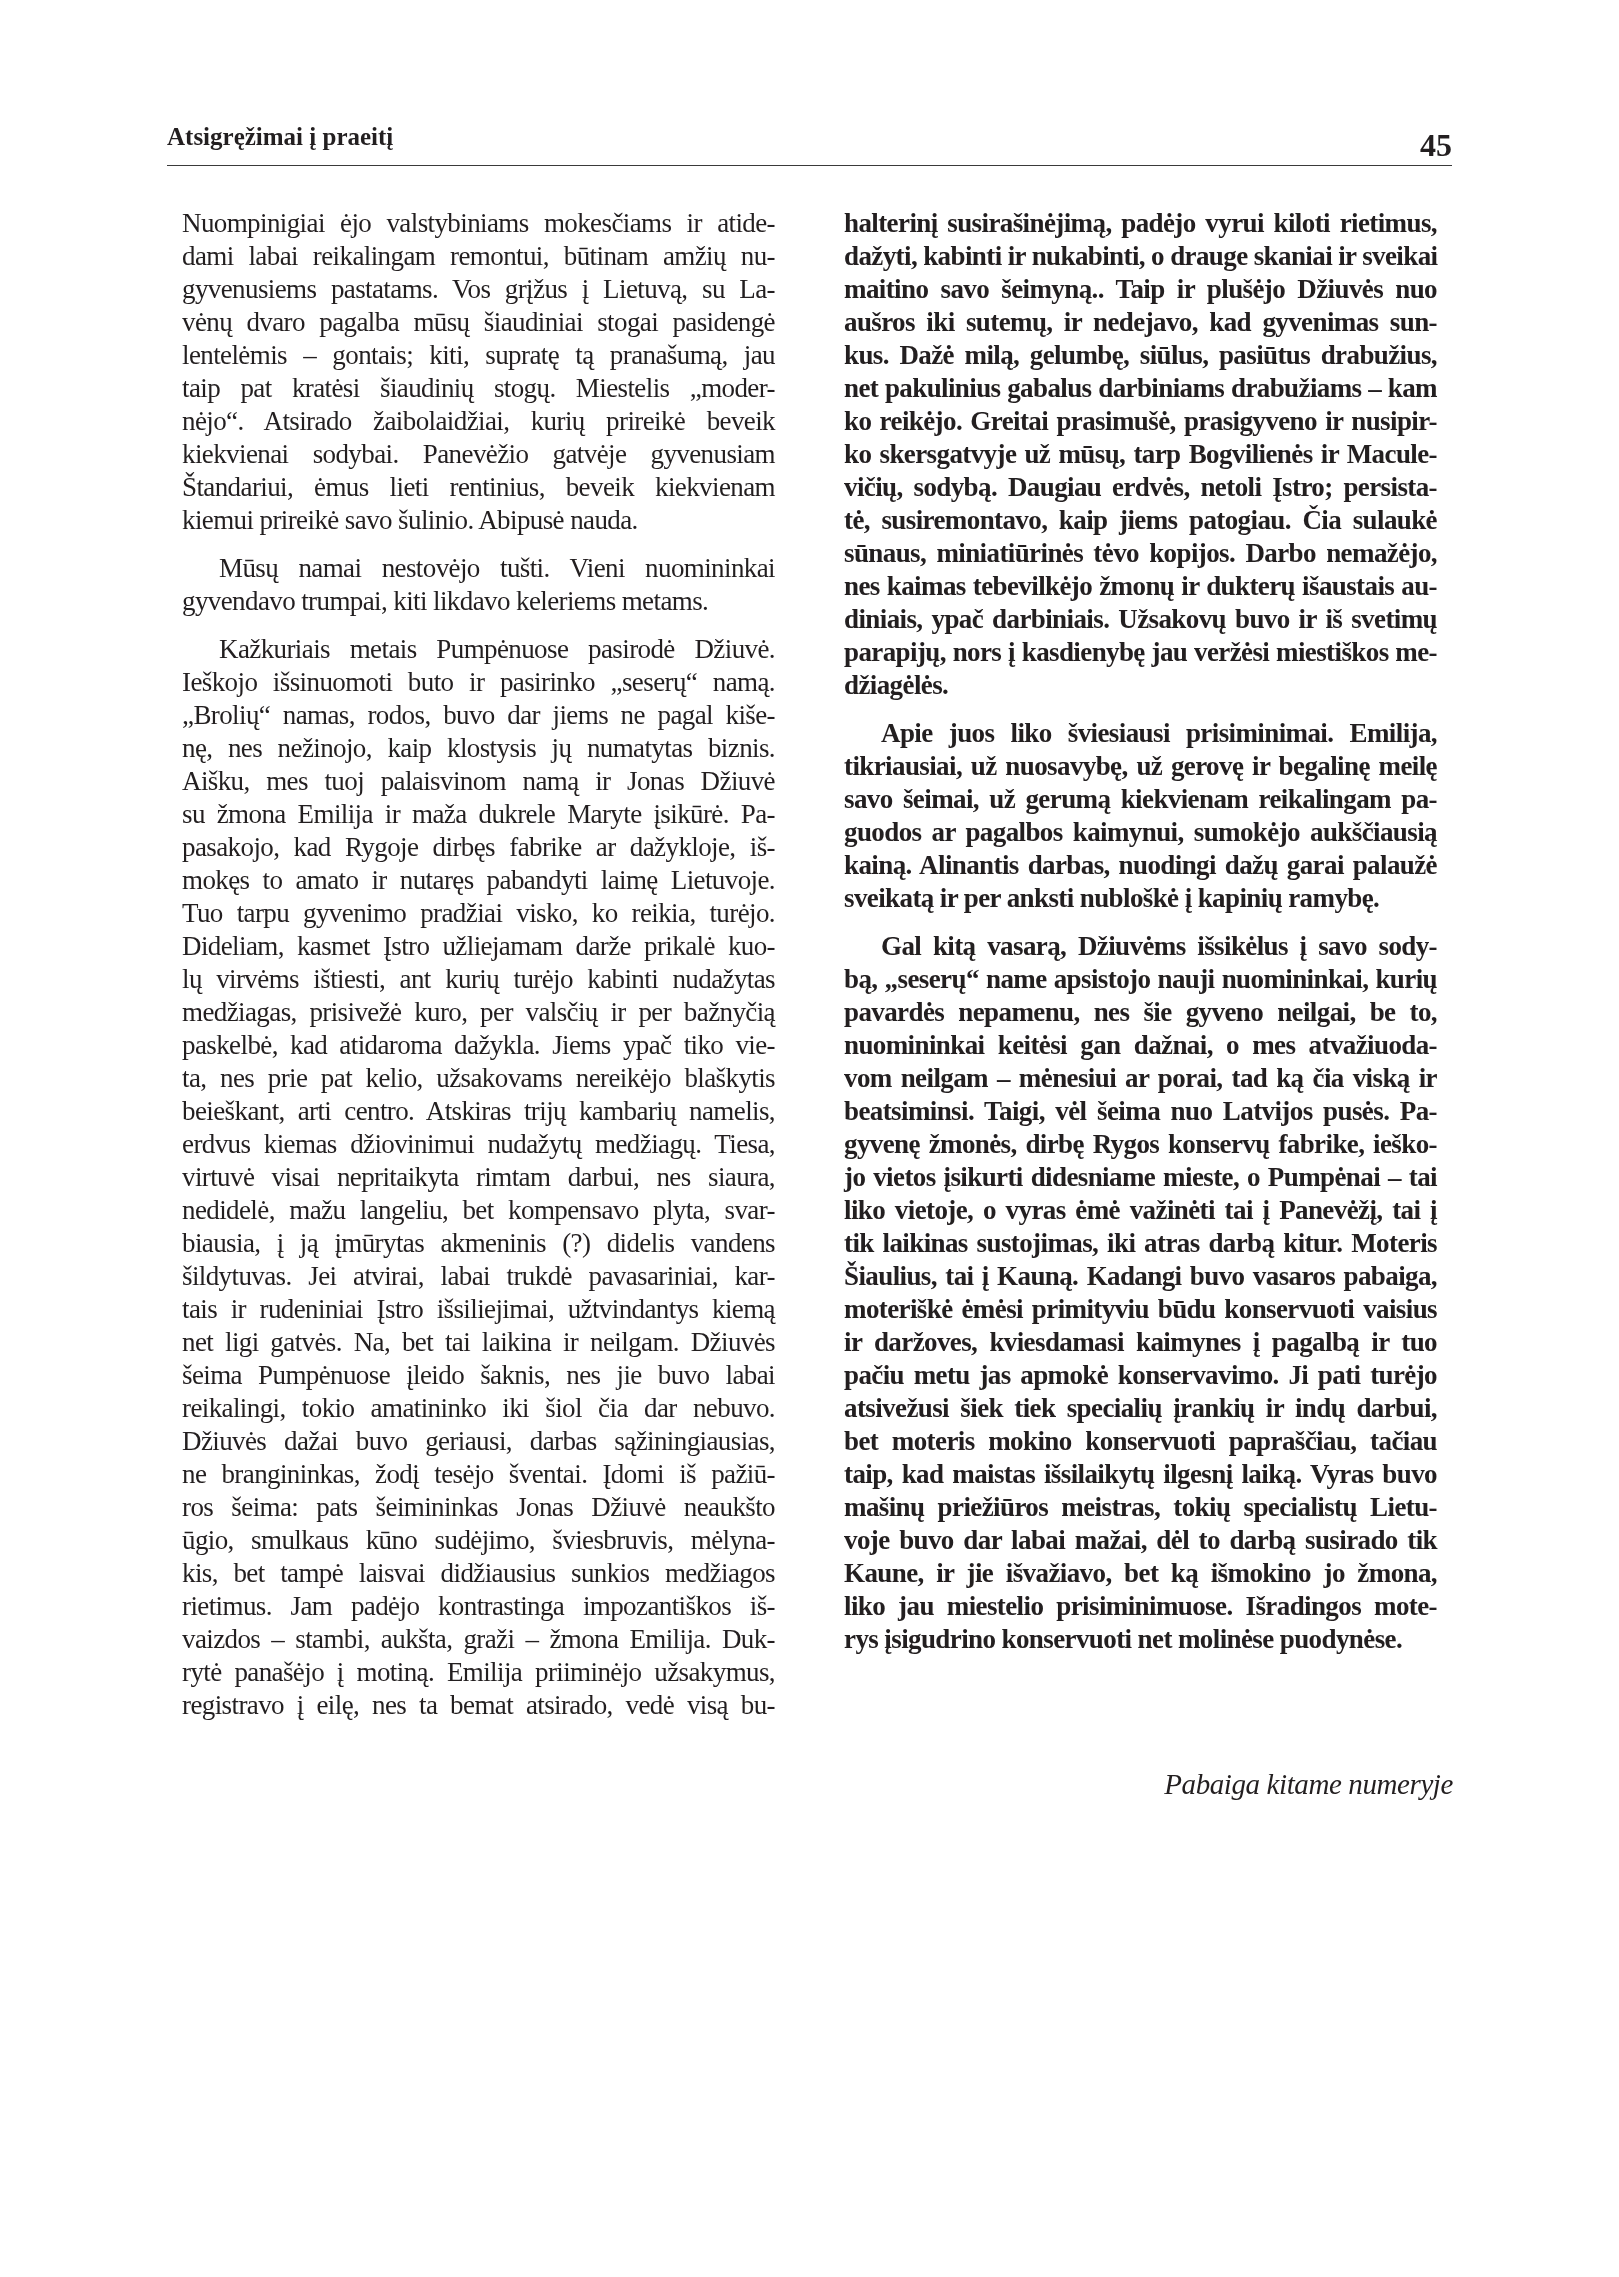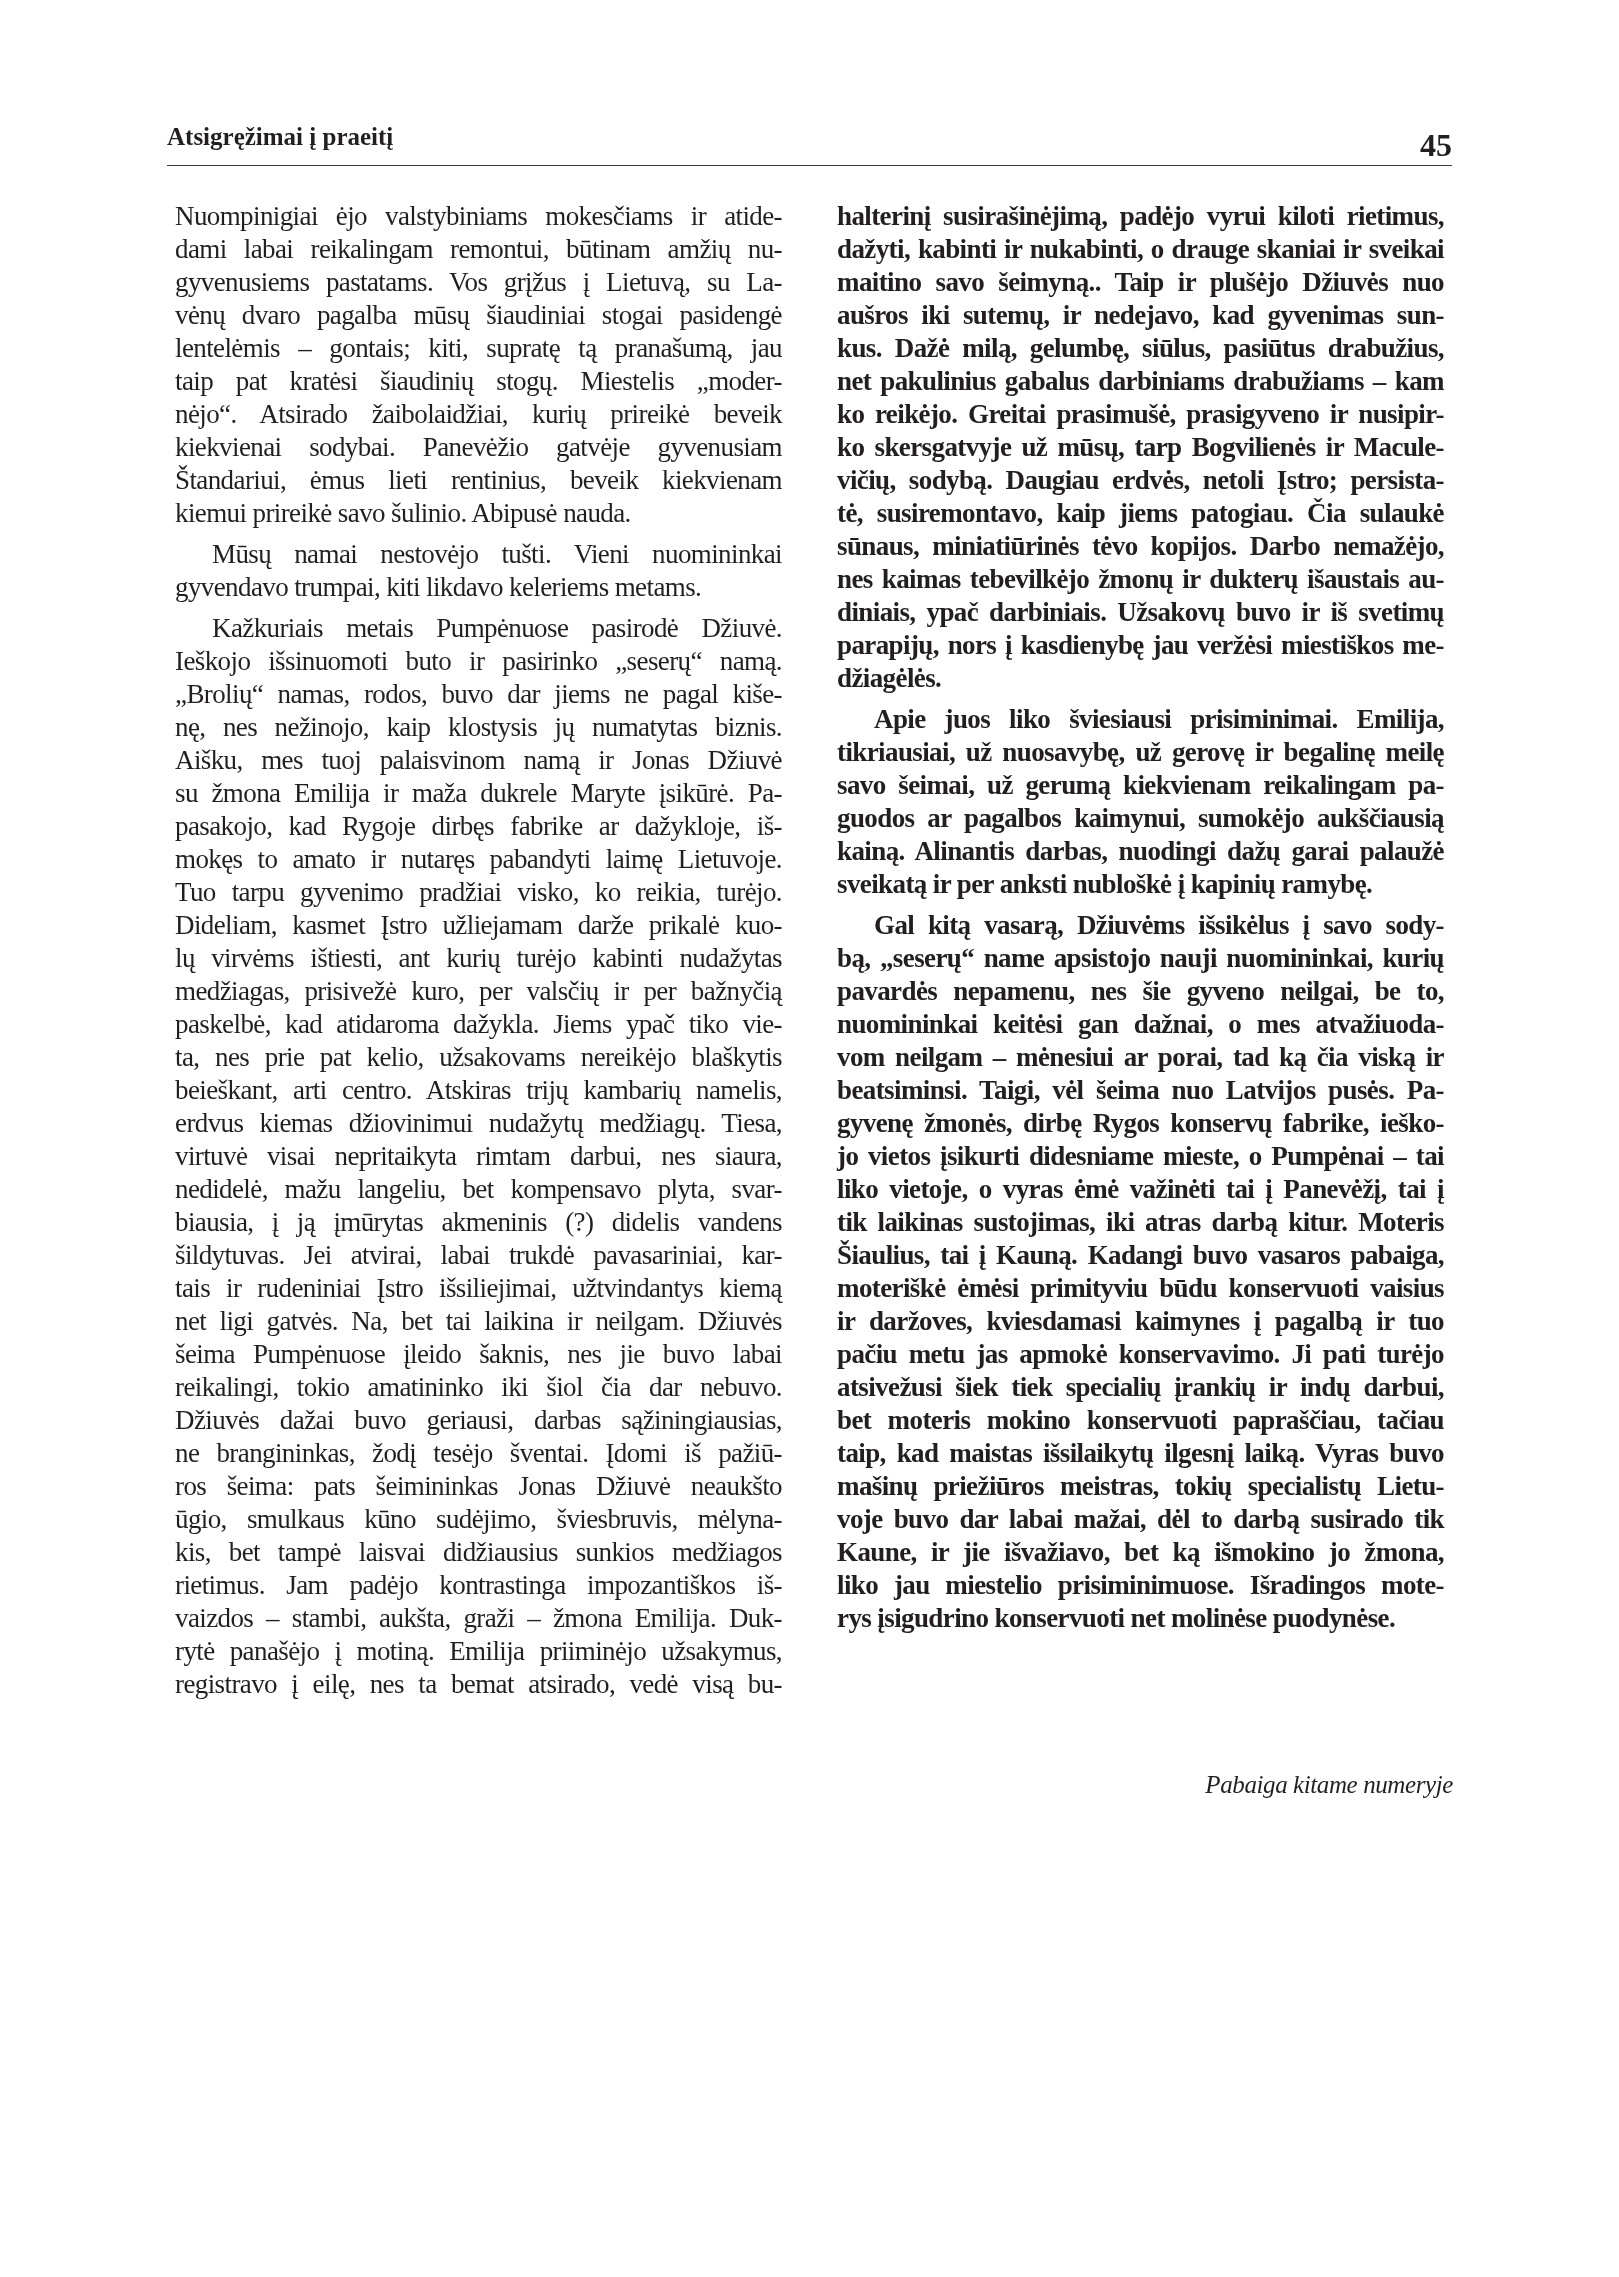--- a/index.html
+++ b/index.html
@@ -12,23 +12,23 @@
   .header-rule { position: absolute; left: 167px; width: 1285px; top: 165px; height: 0;
                  border-top: 1.9px solid #3a3a3a; }
   .column { position: absolute; top: 192px; width: 623px; }
   .col-left { left: 167px; }
   .col-right { left: 829px; font-weight: bold; }
   .line { font-size: 27px; line-height: 33px; height: 33px; white-space: nowrap;
           text-align: justify; text-align-last: justify; overflow: visible;
           letter-spacing: -0.6px; }
   .line.last { text-align: center; text-align-last: left; }
   .line.indent { text-indent: 37px; }
-  .paragraph { margin: 8px; }
+  .paragraph { margin: 15px; }
   .continuation { position: absolute; right: 167px; top: 1768px; font-style: italic;
-                  font-size: 25px; line-height: 33px; letter-spacing: -0.4px; }
+                  font-size: 29px; line-height: 33px; letter-spacing: -0.4px; }
 </style>
 </head>
 <body>
 
 <div class="running-title">Atsigręžimai į praeitį</div>
 <div class="page-number">45</div>
 <div class="header-rule"></div>
 
 <div class="column col-left">
     <div class="paragraph">

